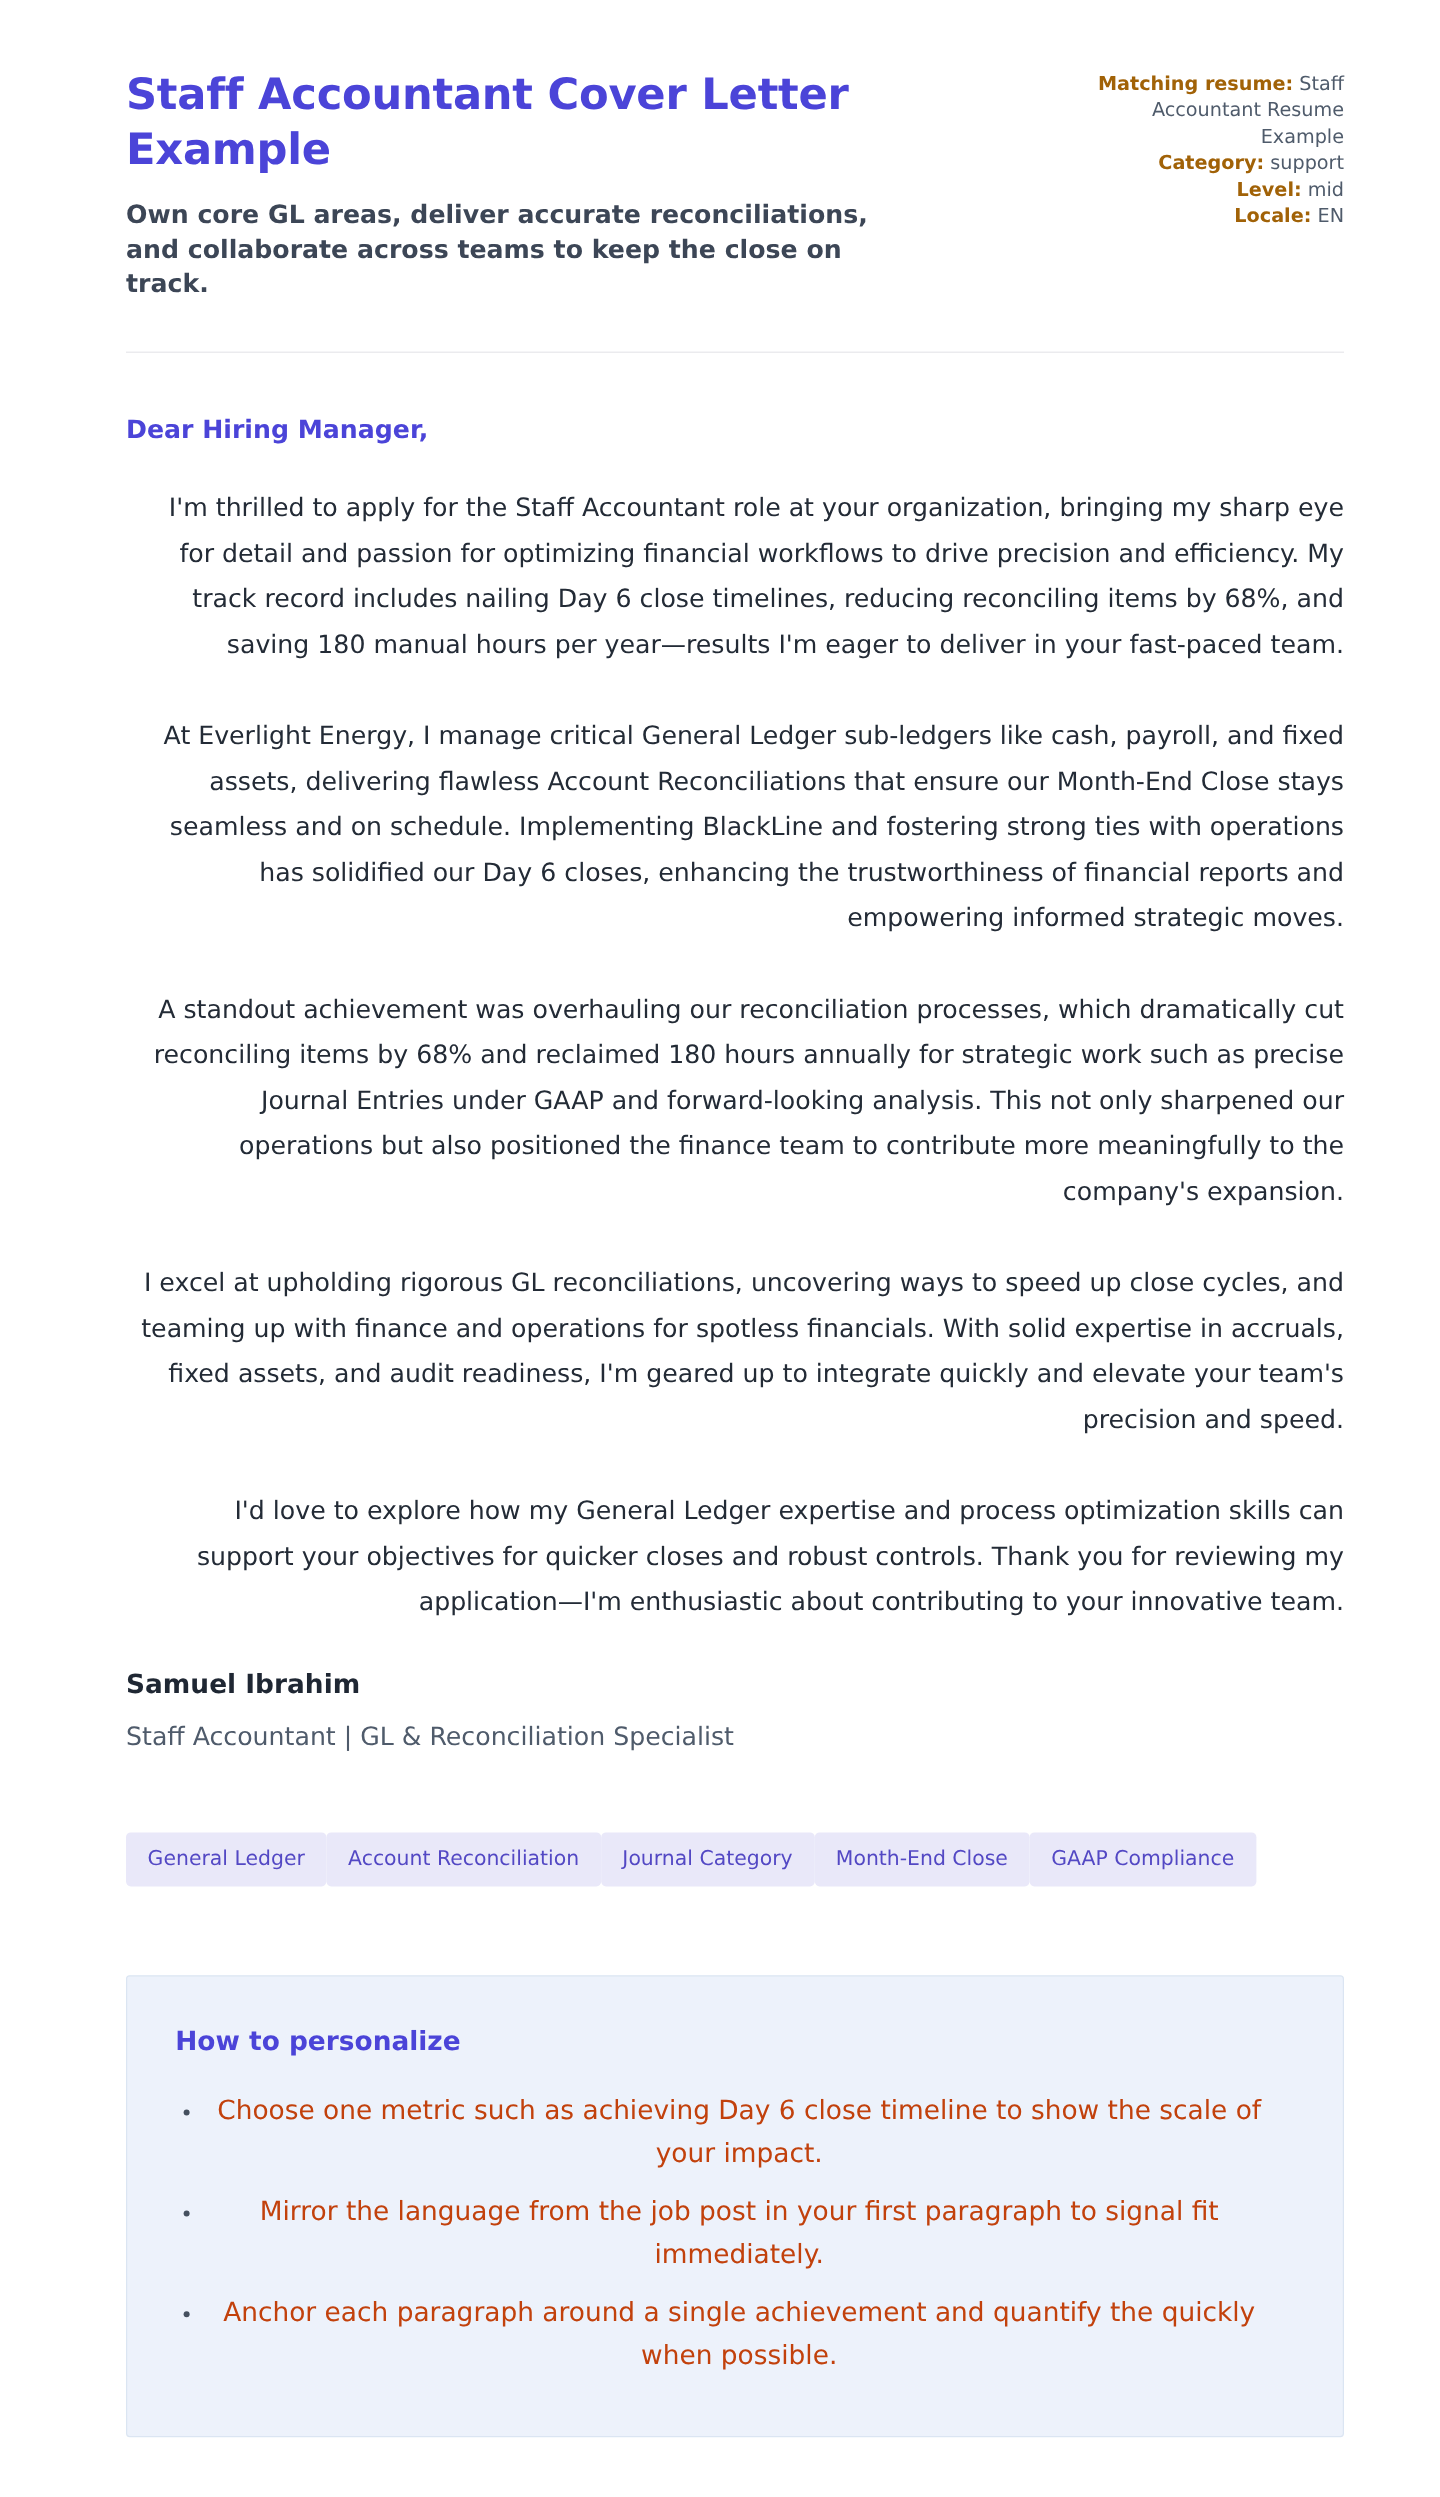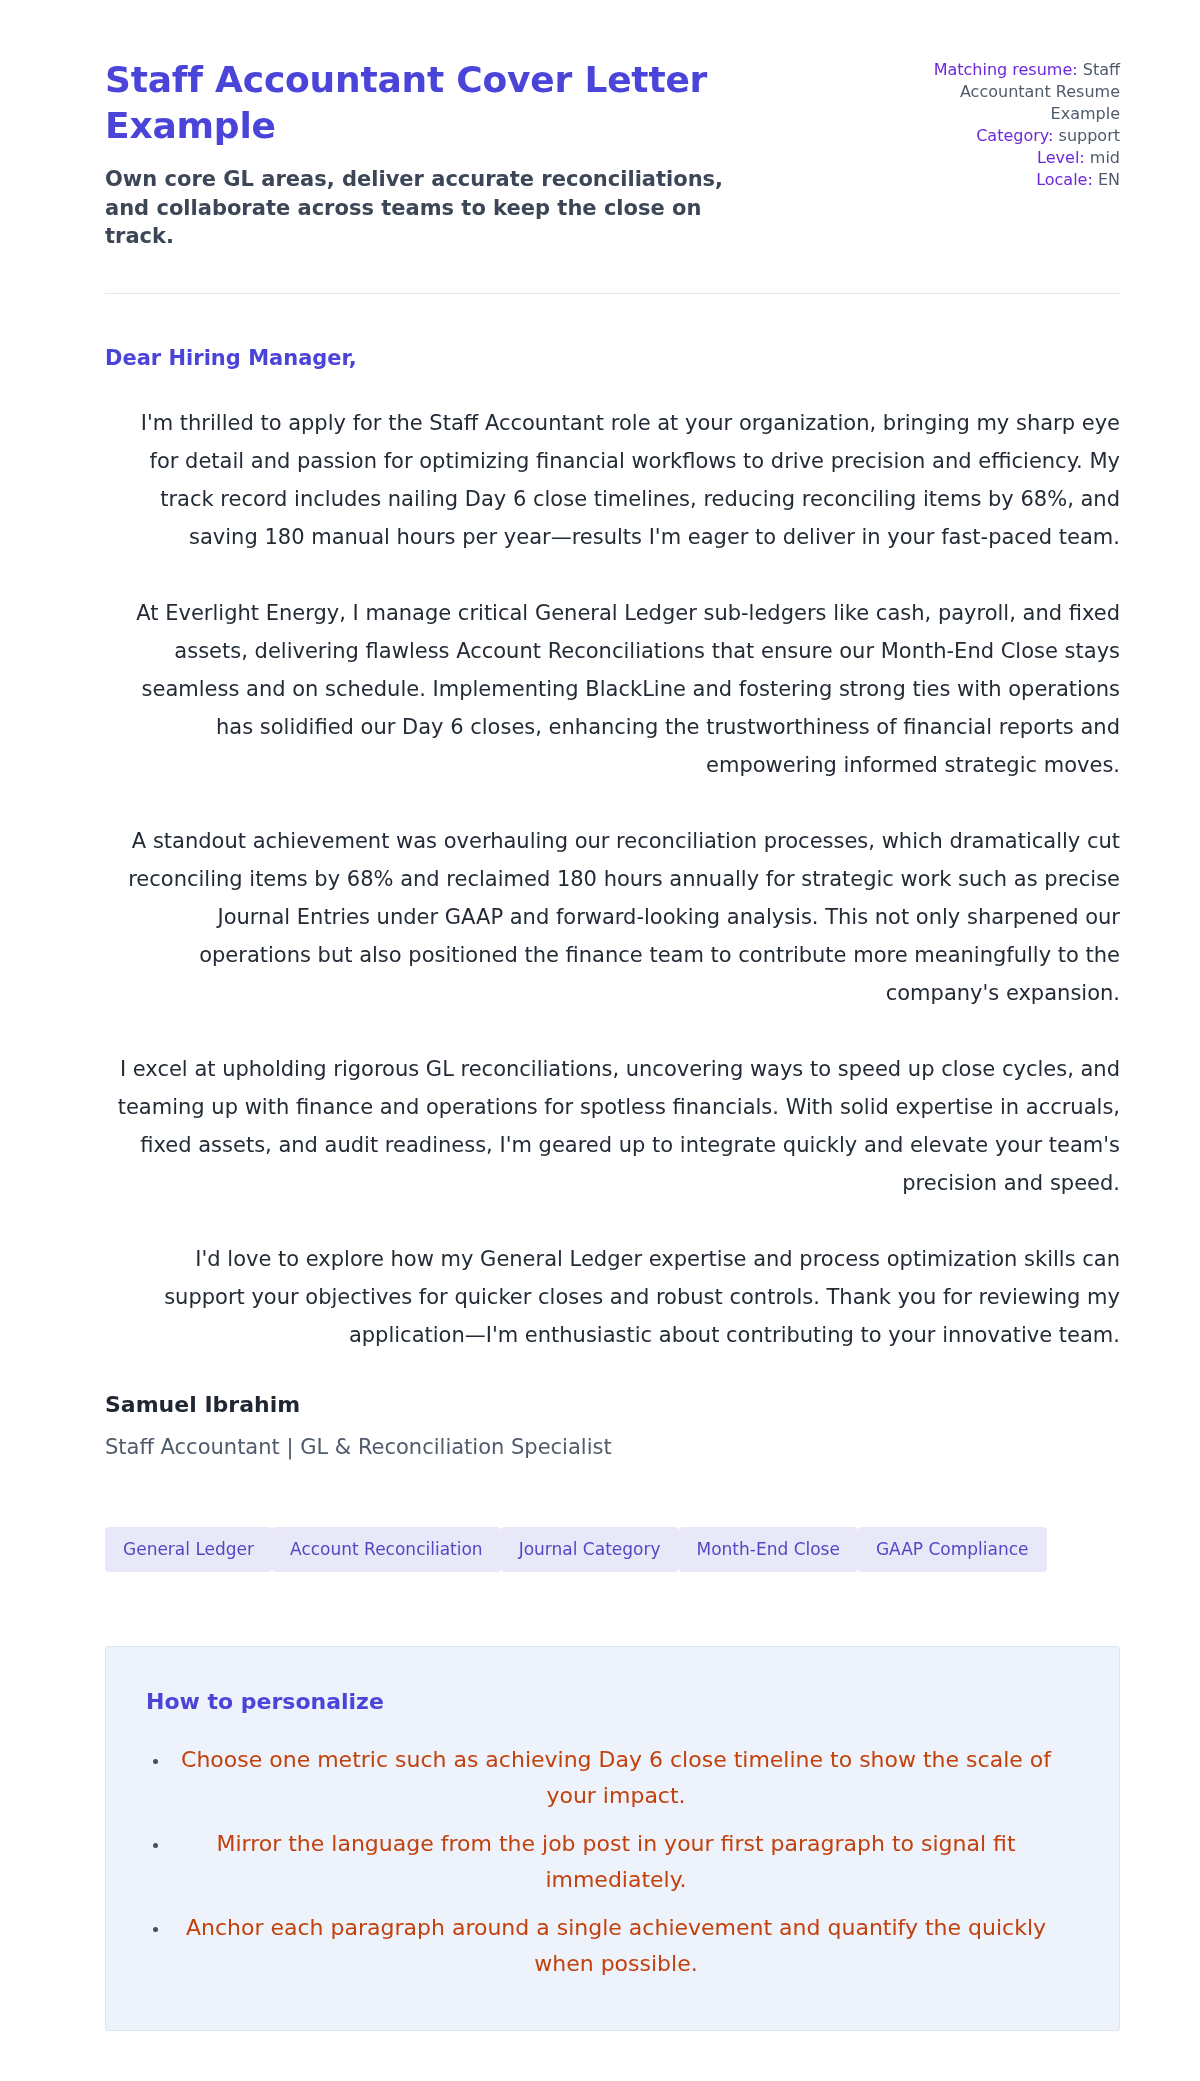--- a/index.html
+++ b/index.html
@@ -44,21 +44,21 @@
   }
   .meta {
     width: 218px;
     flex: 0 0 218px;
     text-align: right;
     font-size: 16px;
     line-height: 22px;
     color: #4f5b6b;
     padding-top: 2px;
   }
-  .meta-row b { color: #6d28d9; font-weight: normal; }
+  .meta-row b { color: #a16207; font-weight: bold; }
 
   .divider {
     border: none;
     border-top: 1px solid #e7e7ea;
     margin: 42px 0 0 0;
   }
 
   
   .letter { margin-top: 52px; }
   .salutation {

